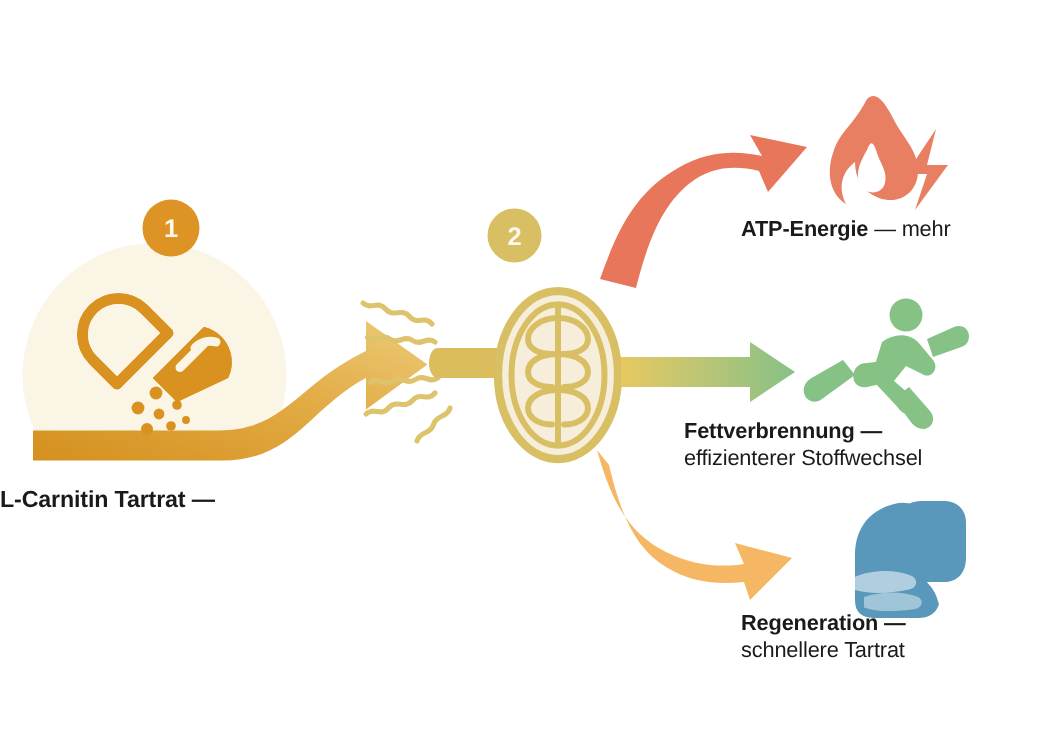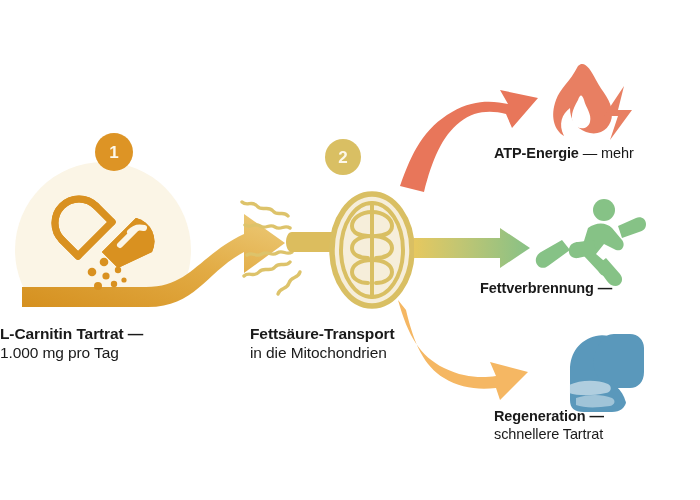--- a/index.html
+++ b/index.html
@@ -218,34 +218,30 @@
   <div class="badge" style="left:95px; top:133px; width:38px; height:38px; background:#dd9425;">
     <span>1</span>
   </div>
 
   <div class="badge" style="left:325px; top:139px; width:36px; height:36px; background:#d9bf63;">
     <span>2</span>
   </div>
 
   <div class="txt step-label" style="left:0px; top:325px; width:236px;">
     <span class="line b">L-Carnitin Tartrat —</span>
-    <span class="line r">1.000 mg pro Tag</span>
-  </div>
-
-  <div class="txt step-label" style="left:250px; top:325px; width:196px;">
-    <span class="line b">Fettsäure-Transport</span>
-    <span class="line r">in die Mitochondrien</span>
-  </div>
+  </div>
+
 
   <div class="txt benefit-label" style="left:494px; top:145px; width:206px;">
     <span class="line"><span class="b">ATP-Energie</span><span class="r"> — mehr</span></span>
   </div>
 
-  <div class="txt benefit-label" style="left:480px; top:280px; width:220px;">
+  <div class="txt benefit-label" style="left:456px; top:280px; width:220px;">
     <span class="line b">Fettverbrennung —</span>
+    <span class="line r">effizienterer Stoffwechsel</span>
   </div>
 
   <div class="txt benefit-label" style="left:494px; top:408px; width:206px;">
     <span class="line b">Regeneration —</span>
     <span class="line r">schnellere Tartrat</span>
   </div>
 
 </div>
 
 </body></html>

